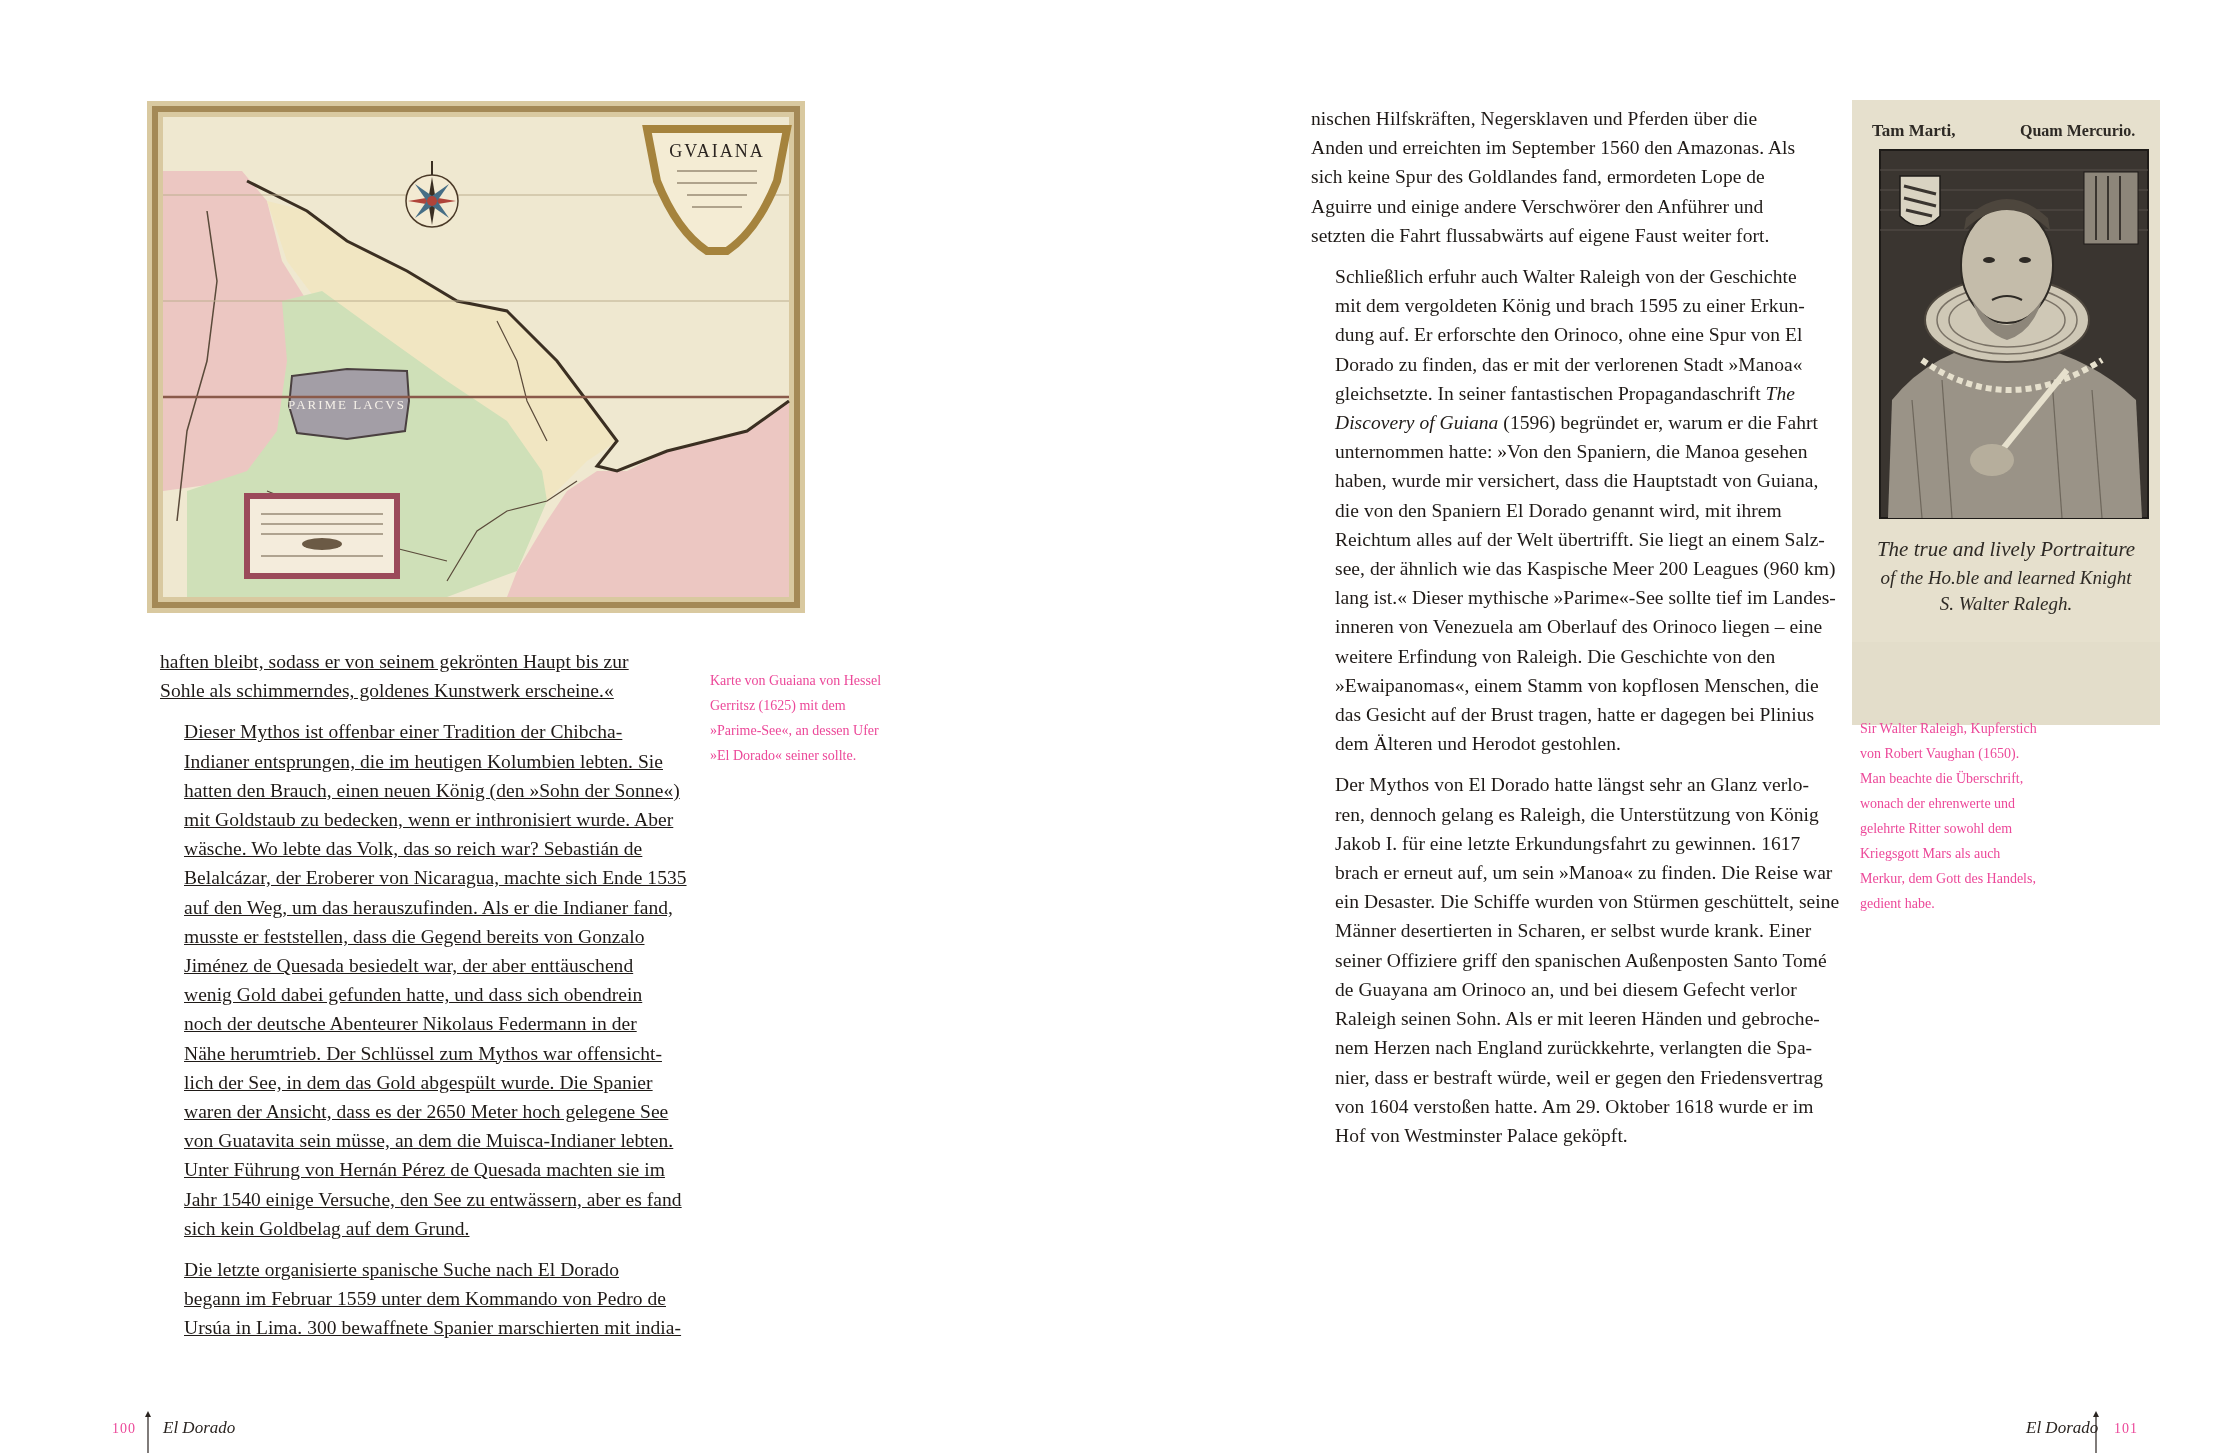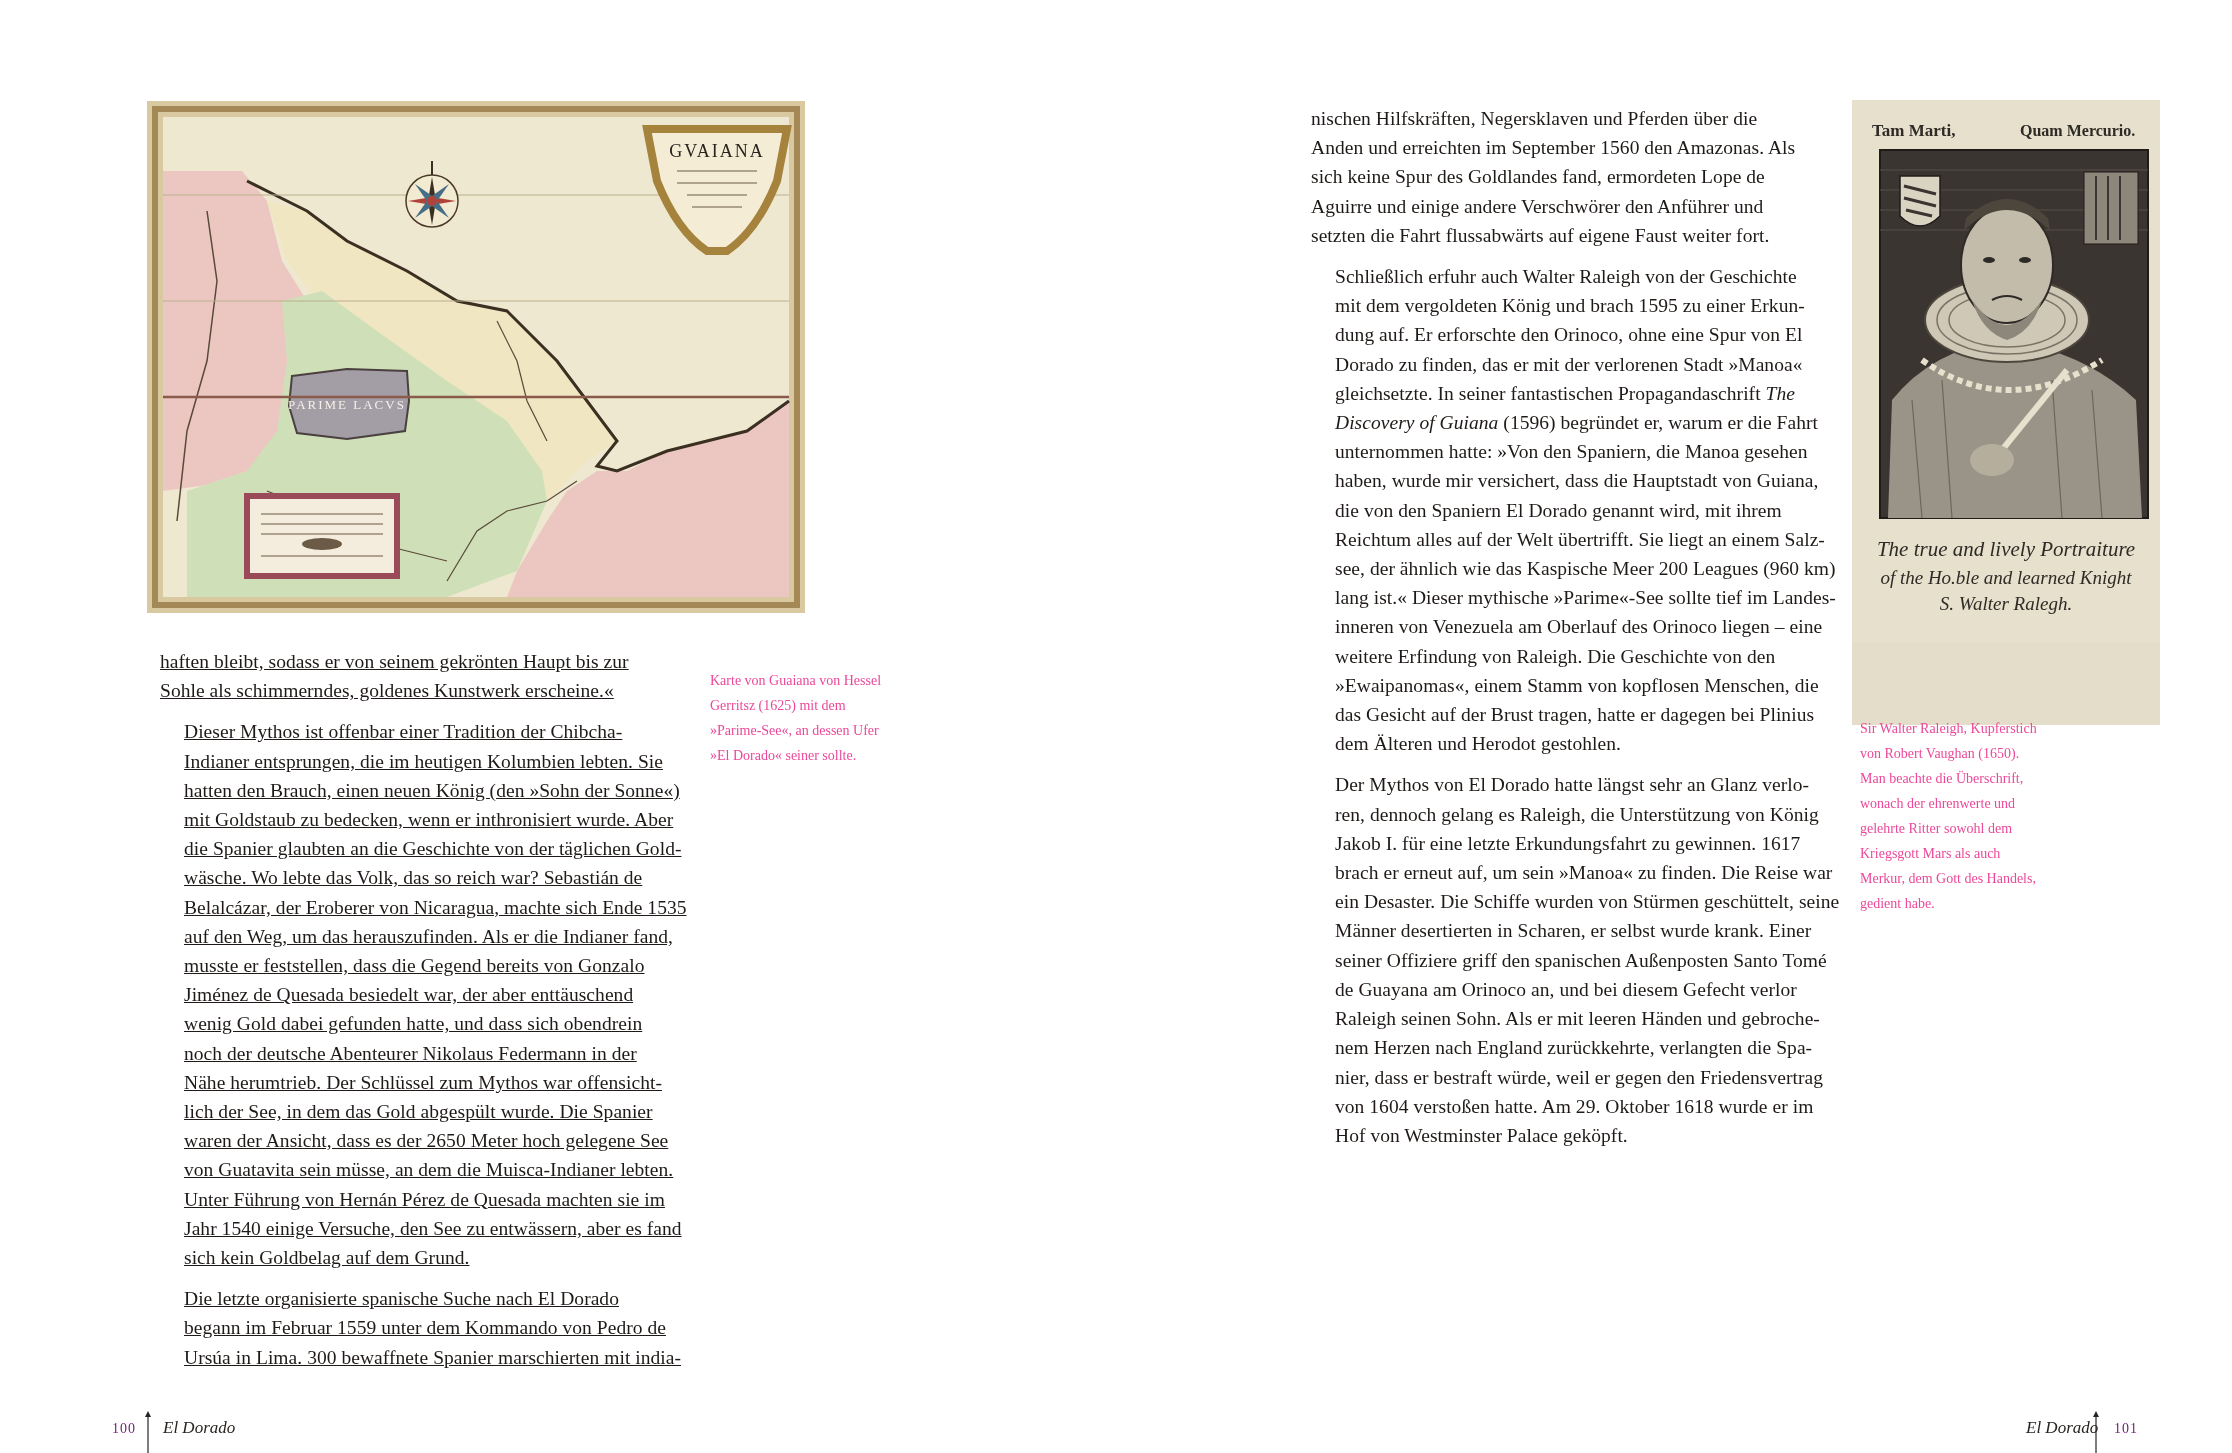--- a/index.html
+++ b/index.html
@@ -24,21 +24,21 @@
   .caption-left { left: 710px; top: 668px; width: 250px; }
   .caption-right { left: 744px; top: 670px; width: 250px; margin-top: 46px; }
 
   
   .figure-map { position: absolute; left: 147px; top: 101px; width: 658px; height: 512px;
                 background: #e9dfc4; overflow: hidden; }
   .figure-portrait { position: absolute; left: 736px; top: 100px; width: 308px; height: 625px;
                      background: #e3ddca; overflow: hidden; }
 
   
-  .folio { position: absolute; top: 1421px; font-size: 14px; letter-spacing: 1px; color: #701a75; }
+  .folio { position: absolute; top: 1421px; font-size: 14px; letter-spacing: 1px; color: #ec4899; }
   .running-head { position: absolute; top: 1418px; font-style: italic; font-size: 17px; color: #2a2420; }
   .rule-arrow { position: absolute; top: 1410px; width: 10px; height: 43px; }
 </style>
 </head>
 <body>
 
 <div class="page page-left">
 
   <div class="figure-map">
     <svg width="658" height="512" viewBox="0 0 658 512">
@@ -115,21 +115,20 @@
   <div class="column col-left">
     <p>
       <span class="line">haften bleibt, sodass er von seinem gekrönten Haupt bis zur</span>
       <span class="line">Sohle als schimmerndes, goldenes Kunstwerk erscheine.«</span>
     </p>
     <p class="indent">
       <span class="line" style="text-indent:24px">Dieser Mythos ist offenbar einer Tradition der Chibcha-</span>
       <span class="line">Indianer entsprungen, die im heutigen Kolumbien lebten. Sie</span>
       <span class="line">hatten den Brauch, einen neuen König (den »Sohn der Sonne«)</span>
       <span class="line">mit Goldstaub zu bedecken, wenn er inthronisiert wurde. Aber</span>
-      <span class="line">die Spanier glaubten an die Geschichte von der täglichen Gold-</span>
       <span class="line">wäsche. Wo lebte das Volk, das so reich war? Sebastián de</span>
       <span class="line">Belalcázar, der Eroberer von Nicaragua, machte sich Ende 1535</span>
       <span class="line">auf den Weg, um das herauszufinden. Als er die Indianer fand,</span>
       <span class="line">musste er feststellen, dass die Gegend bereits von Gonzalo</span>
       <span class="line">Jiménez de Quesada besiedelt war, der aber enttäuschend</span>
       <span class="line">wenig Gold dabei gefunden hatte, und dass sich obendrein</span>
       <span class="line">noch der deutsche Abenteurer Nikolaus Federmann in der</span>
       <span class="line">Nähe herumtrieb. Der Schlüssel zum Mythos war offensicht-</span>
       <span class="line">lich der See, in dem das Gold abgespült wurde. Die Spanier</span>
       <span class="line">waren der Ansicht, dass es der 2650 Meter hoch gelegene See</span>

